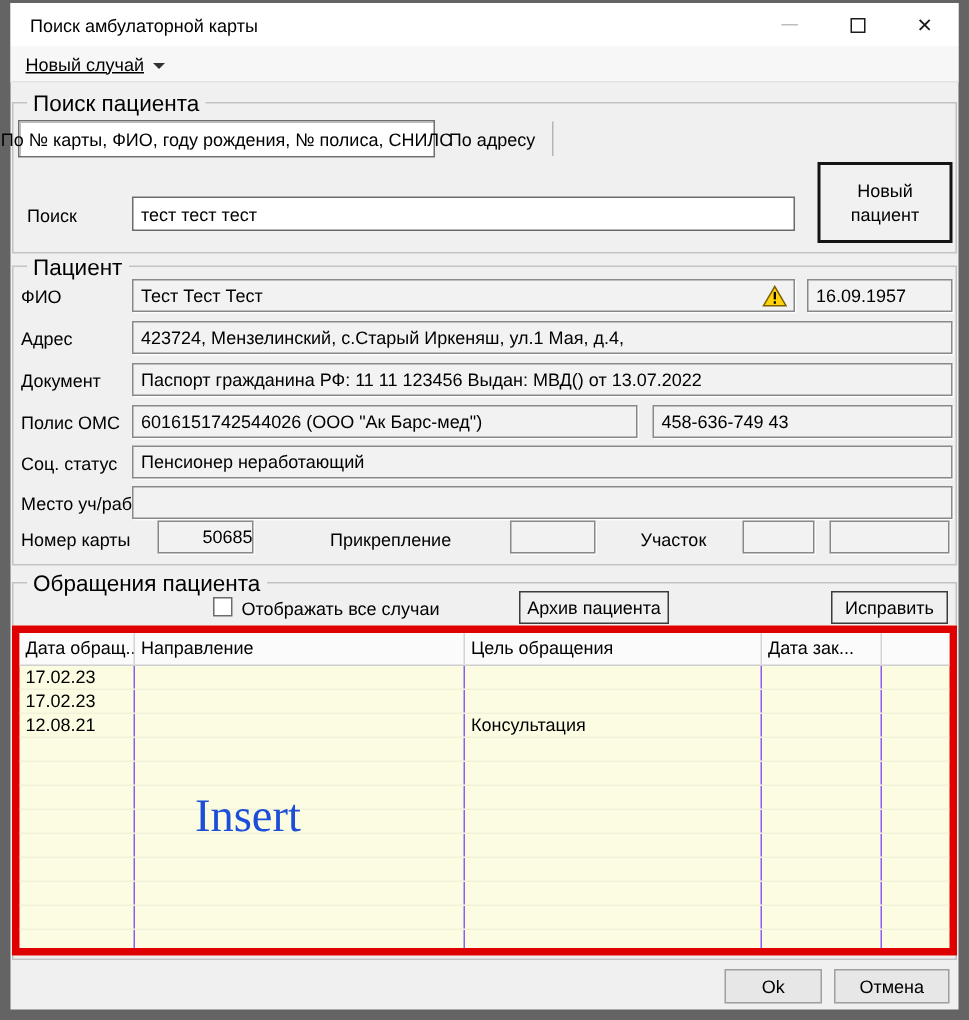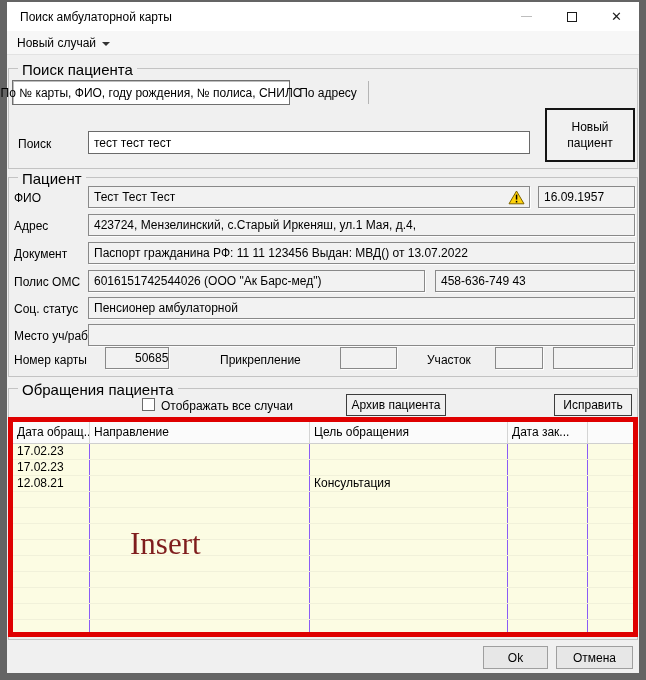--- a/index.html
+++ b/index.html
@@ -19,21 +19,21 @@
   .title-text { padding-left:13px; font-size:12px; }
   .win-controls { margin-left:auto; display:flex; height:100%; }
   .win-btn { width:45px; height:100%; display:flex; align-items:center; justify-content:center; }
   .min-glyph { width:11px; height:0; border-top:1px solid #bdbdbd; }
   .max-glyph { width:10px; height:10px; border:1px solid #1b1b1b; }
   .close-glyph { font-size:13px; color:#1b1b1b; line-height:1; }
 
   
   .menubar { position:absolute; left:7px; top:31px; width:632px; height:24px;
     background:#f7f7f7; border-bottom:1px solid #e2e2e2; display:flex; align-items:center; }
-  .menu-item { padding:0 8px 0 10px; display:flex; align-items:center; gap:6px; height:100%; }
+  .menu-item { padding:0 8px 0 10px; display:flex; align-items:center; gap:6px; height:100%;text-decoration:underline; }
   .menu-caret { width:0; height:0; border-left:4px solid transparent;
     border-right:4px solid transparent; border-top:4px solid #333; margin-top:2px; }
 
   
   .groupbox { position:absolute; border:1px solid #c3c3c3; background:transparent; }
   .group-label { position:absolute; top:-8px; left:9px; background:#f0f0f0; padding:0 4px; font-size:15px; }
 
   .lbl { position:absolute; font-size:12px; white-space:nowrap; }
 
   .field { position:absolute; height:22px; background:#f2f2f2; border:1px solid #898989;
@@ -134,21 +134,21 @@
   <div class="field" style="left:88px; top:214px; width:547px;">423724, Мензелинский, с.Старый Иркеняш, ул.1 Мая, д.4,</div>
 
   <div class="lbl" style="left:14px; top:247px;">Документ</div>
   <div class="field" style="left:88px; top:242px; width:547px;">Паспорт гражданина РФ: 11 11 123456 Выдан: МВД() от 13.07.2022</div>
 
   <div class="lbl" style="left:14px; top:275px;">Полис ОМС</div>
   <div class="field" style="left:88px; top:270px; width:337px;">6016151742544026 (ООО "Ак Барс-мед")</div>
   <div class="field" style="left:435px; top:270px; width:200px;">458-636-749 43</div>
 
   <div class="lbl" style="left:14px; top:302px;">Соц. статус</div>
-  <div class="field" style="left:88px; top:297px; width:547px;">Пенсионер амбулаторной</div>
+  <div class="field" style="left:88px; top:297px; width:547px;">Пенсионер неработающий</div>
 
   <div class="lbl" style="left:14px; top:329px;">Место уч/раб</div>
   <div class="field" style="left:88px; top:324px; width:547px;"></div>
 
   <div class="lbl" style="left:14px; top:353px;">Номер карты</div>
   <div class="field" style="left:105px; top:347px; width:64px;padding-left:29px;">506857</div>
   <div class="lbl" style="left:220px; top:353px;">Прикрепление</div>
   <div class="field" style="left:340px; top:347px; width:57px;"></div>
   <div class="lbl" style="left:427px; top:353px;">Участок</div>
   <div class="field" style="left:495px; top:347px; width:48px;"></div>
@@ -251,18 +251,18 @@
         </div>
         <div class="trow">
           <div class="tcell c0"></div>
           <div class="tcell c1"></div>
           <div class="tcell c2"></div>
           <div class="tcell c3"></div>
           <div class="tcell c4"></div>
         </div>
       </div>
   </div>
-  <div class="insert-note" style="color: #7f1d1d;">Insert</div>
+  <div class="insert-note" style="color: #1d4ed8;">Insert</div>
 
   <div class="btn-dialog" style="left:483px; width:65px;">Ok</div>
   <div class="btn-dialog" style="left:556px; width:77px;">Отмена</div>
 
 </div>
 
 </body></html>

